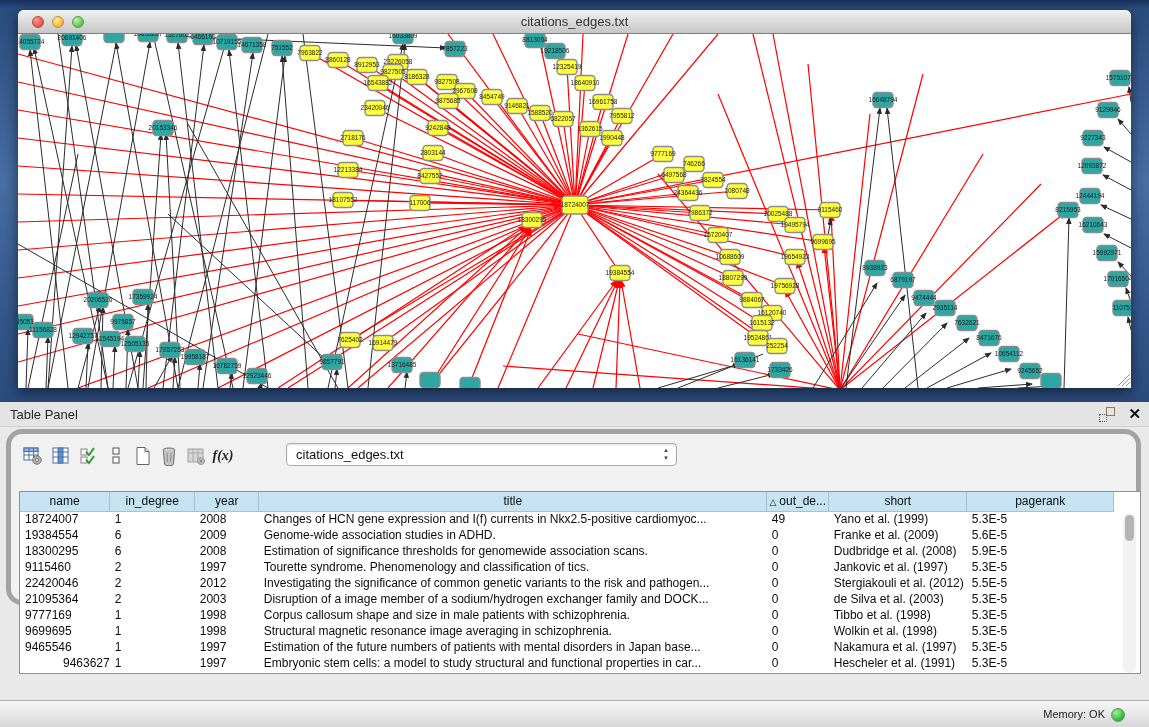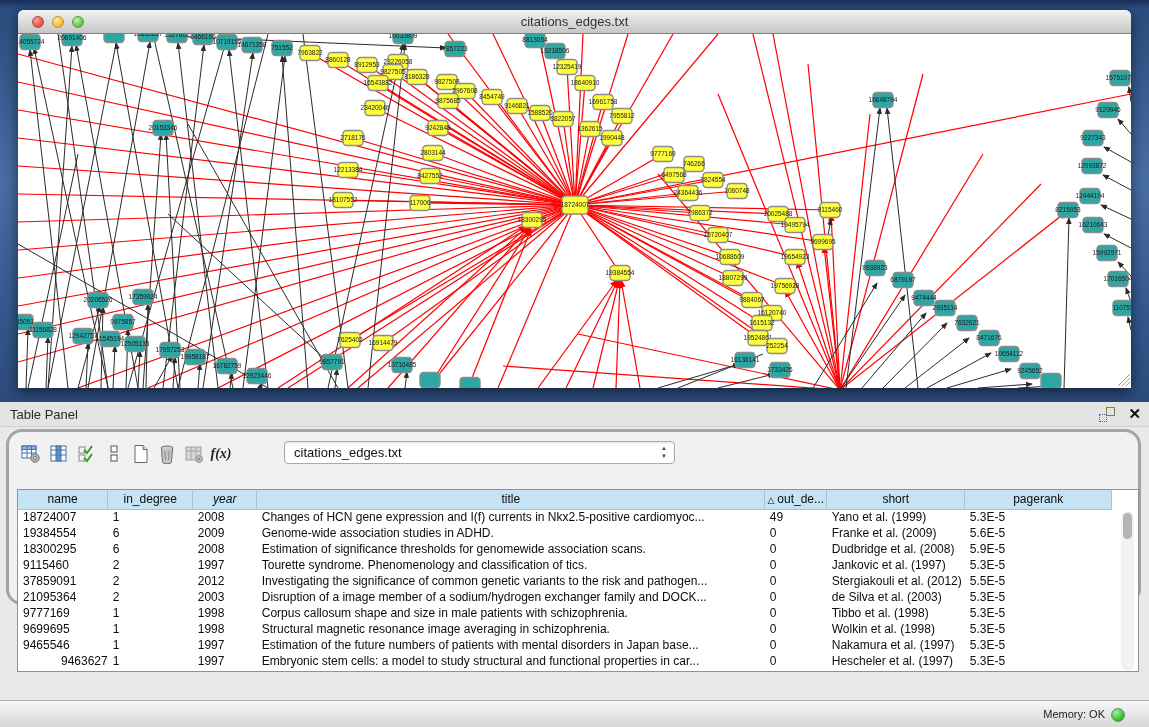--- a/index.html
+++ b/index.html
@@ -25,21 +25,21 @@
   
   .panel { position:absolute; left:0; top:402px; width:1149px; height:298px; background:#e9e9e9; }
   .panel-header { position:relative; height:25px; background:#e4e4e4; border-bottom:1px solid #cfcfcf; }
   .panel-title { position:absolute; left:10px; top:0; height:25px; line-height:25px; font-size:13px; color:#2a2a2a; }
   .float-btn { position:absolute; right:34px; top:5px; width:16px; height:15px; cursor:default; }
   .float-btn .sq-a { position:absolute; right:0; top:0; width:9px; height:9px; border:1px solid #8f7d3e; }
   .float-btn .sq-b { position:absolute; left:0; bottom:0; width:8px; height:8px; border:1px dotted #49608a; background:#e4e4e4; }
   .close-btn { position:absolute; right:8px; top:3px; font-size:15px; font-weight:bold; color:#111; line-height:18px; }
 
   .panel-inner { position:absolute; left:6px; top:27px; width:1135px; height:176px;
-    background:#f1f1f1; border:3px solid #a3a3a3; border-radius:16px; }
+    background:#f1f1f1; border:5px solid #a3a3a3; border-radius:16px; }
 
   .toolbar { position:absolute; left:0; top:8px; height:30px; width:100%; }
   .tool { position:absolute; top:2px; width:24px; height:24px; display:flex; align-items:center; justify-content:center; }
   .fx { font-family:"Liberation Serif",serif; font-style:italic; font-weight:bold; font-size:14px; color:#222; }
   .combo { position:absolute; left:275px; top:1px; width:391px; height:23px; background:#fff;
     border:1px solid #ababab; border-radius:4px; box-shadow:inset 0 1px 2px rgba(0,0,0,.12); }
   .combo-text { position:absolute; left:9px; top:0; height:21px; line-height:21px; font-size:13px; color:#111; }
   .combo-arrows { position:absolute; right:7px; top:2px; font-size:6px; line-height:8px; color:#444; text-align:center; }
 
   .table-viewport { position:absolute; left:8px; top:57px; width:1122px; height:183px;
@@ -776,21 +776,21 @@
           <span class="combo-arrows">▲<br>▼</span>
         </div>
       </div>
 
       <div class="table-viewport">
         <table class="grid">
           <thead>
               <tr id="thead-row">
                 <th style="width: 73px;">name</th>
                 <th style="width: 85px;">in_degree</th>
-                <th style="width: 64px; font-style: italic;">year</th>
+                <th style="width: 64px;">year</th>
                 <th style="width: 508px;">title</th>
                 <th style="width: 62px; margin-top: 31px;"><span class="sort-tri">△</span>out_de...</th>
                 <th style="width: 138px;">short</th>
                 <th style="width: 147px;">pagerank</th>
               </tr>
             </thead>
           <tbody id="tbody">
               <tr>
                 <td style="width: 73px;">18724007</td>
                 <td style="width: 85px;">1</td>
@@ -821,21 +821,21 @@
               <tr>
                 <td style="width: 73px;">9115460</td>
                 <td style="width: 85px;">2</td>
                 <td style="width: 64px;">1997</td>
                 <td style="width: 508px;">Tourette syndrome. Phenomenology and classification of tics.</td>
                 <td style="width: 62px;">0</td>
                 <td style="width: 138px;">Jankovic et al. (1997)</td>
                 <td style="width: 147px;">5.3E-5</td>
               </tr>
               <tr>
-                <td style="width: 73px;">37859091</td>
+                <td style="width: 73px;">22420046</td>
                 <td style="width: 85px;">2</td>
                 <td style="width: 64px;">2012</td>
                 <td style="width: 508px;">Investigating the significance of common genetic variants to the risk and pathogen...</td>
                 <td style="width: 62px;">0</td>
                 <td style="width: 138px;">Stergiakouli et al. (2012)</td>
                 <td style="width: 147px;">5.5E-5</td>
               </tr>
               <tr>
                 <td style="width: 73px;">21095364</td>
                 <td style="width: 85px;">2</td>
@@ -871,21 +871,21 @@
                 <td style="width: 62px;">0</td>
                 <td style="width: 138px;">Nakamura et al. (1997)</td>
                 <td style="width: 147px;">5.3E-5</td>
               </tr>
               <tr>
                 <td style="width: 73px; padding-left: 43px;">9463627</td>
                 <td style="width: 85px;">1</td>
                 <td style="width: 64px;">1997</td>
                 <td style="width: 508px;">Embryonic stem cells: a model to study structural and functional properties in car...</td>
                 <td style="width: 62px;">0</td>
-                <td style="width: 138px;">Hescheler et al. (1997)</td>
+                <td style="width: 138px;">Hescheler et al. (1991)</td>
                 <td style="width: 147px;">5.3E-5</td>
               </tr>
             </tbody>
         </table>
         <div class="vscroll">
           <div class="vthumb"></div>
         </div>
       </div>
 
       <div class="tabs-row">

